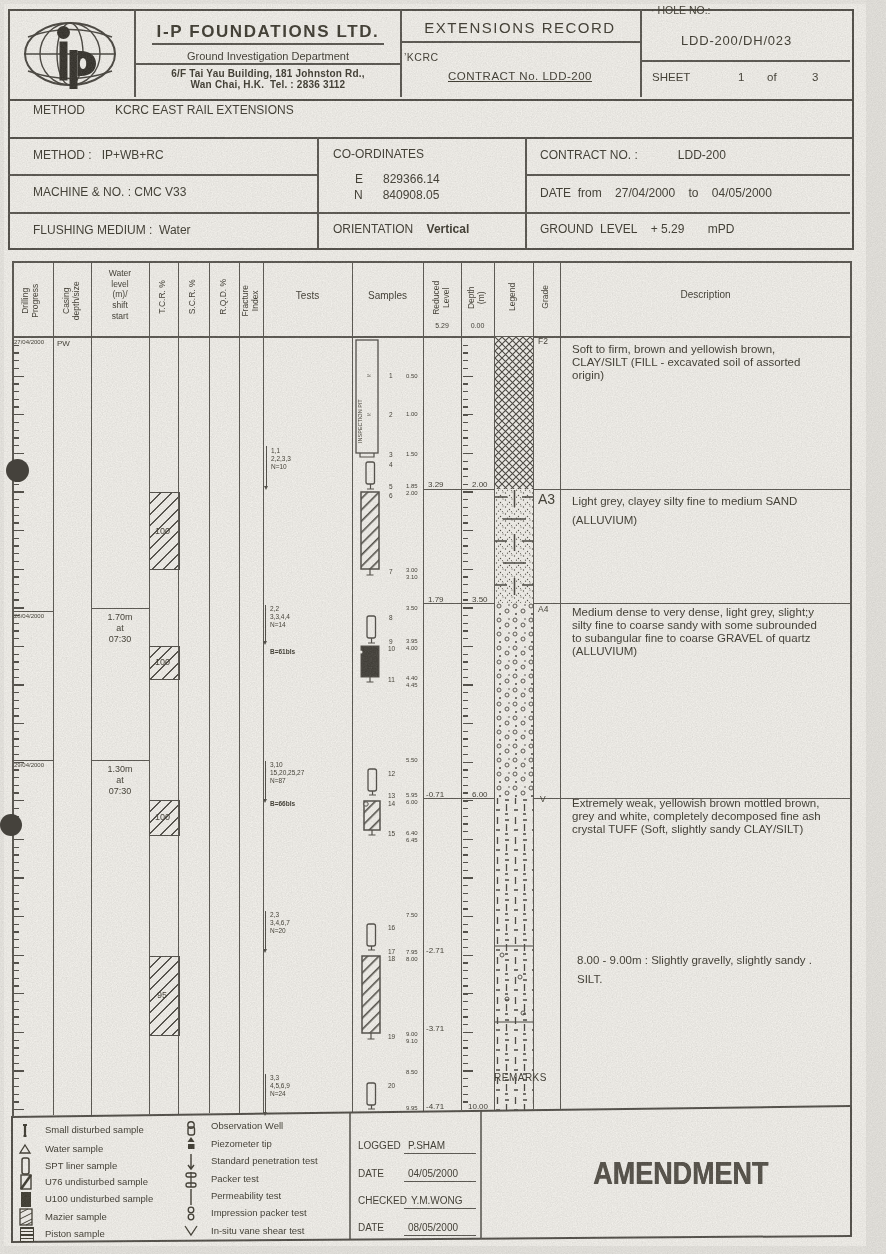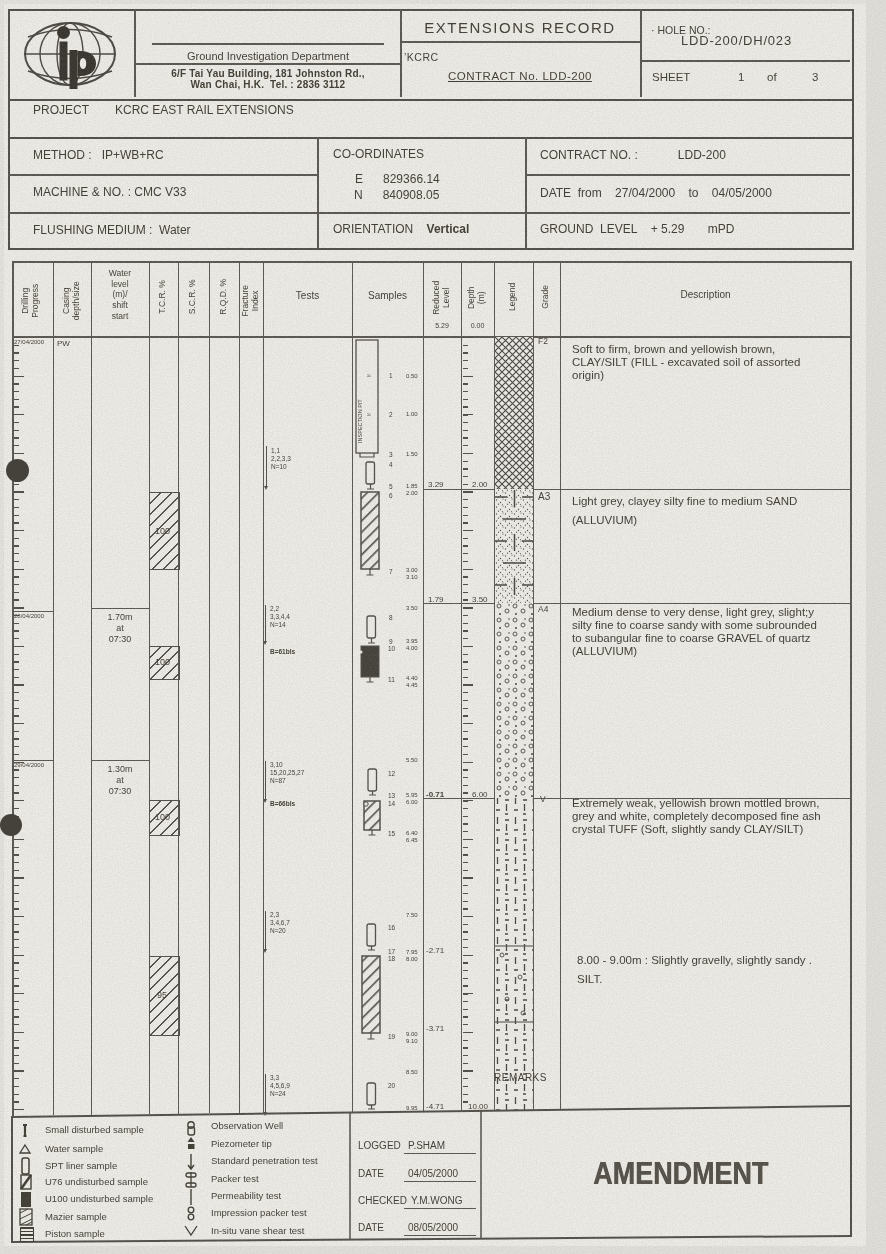--- a/index.html
+++ b/index.html
@@ -37,53 +37,54 @@
   <line x1="7" y1="36" x2="97" y2="36" stroke="#46433d" stroke-width="1.4"></line>
   <path d="M10,19 Q52,4 94,19" fill="none" stroke="#46433d" stroke-width="1.4"></path>
   <path d="M10,53 Q52,68 94,53" fill="none" stroke="#46433d" stroke-width="1.4"></path>
   <circle cx="45.5" cy="14.5" r="6.5" fill="#33302a"></circle>
   <rect x="41.5" y="23.5" width="8" height="39" fill="#33302a"></rect>
   <rect x="51.5" y="32" width="8" height="39" fill="#33302a"></rect>
   <path d="M59.5,33 h3.5 c9,0 15,5 15,12.5 c0,7.5 -6,12.5 -15,12.5 h-3.5 z" fill="#33302a"></path>
   <ellipse cx="65" cy="45.5" rx="3.2" ry="5.5" fill="#f0eee9"></ellipse>
 </svg>
 
+<div class="t" style="left:140px;top:22px;width:256px;font-size:17px;letter-spacing:1.6px;text-align:center;font-weight:bold;">I-P FOUNDATIONS LTD.</div>
 
 <div class="hl" style="left:152px;top:43px;width:232px;"></div>
 
 <div class="t" style="left:140px;top:50px;width:256px;font-size:11px;text-align:center;">Ground Investigation Department</div>
 
 <div class="hl" style="left:134px;top:63px;width:266px;"></div>
 
 <div class="t" style="left:140px;top:68px;width:256px;font-size:10px;font-weight:bold;text-align:center;letter-spacing:0.2px;">6/F Tai Yau Building, 181 Johnston Rd.,</div>
 
 <div class="t" style="left:140px;top:79px;width:256px;font-size:10px;font-weight:bold;text-align:center;letter-spacing:0.2px;">Wan Chai, H.K. &nbsp;Tel. : 2836 3112</div>
 
 <div class="t" style="left:404px;top:19px;width:232px;font-size:15px;letter-spacing:1.5px;text-align:center;">EXTENSIONS RECORD</div>
 
 <div class="hl" style="left:400px;top:41px;width:240px;"></div>
 
 <div class="t" style="left:404px;top:51px;width:232px;font-size:10.5px;letter-spacing:0.5px;text-align:left;">’KCRC</div>
 
 <div class="t" style="left:404px;top:70px;width:232px;font-size:11.5px;letter-spacing:0.5px;text-align:center;text-decoration:underline;">CONTRACT No. LDD-200</div>
 
-<div class="t" style="left:651px;top:24px;font-size:10.5px;">· HOLE NO.:</div>
+<div class="t" style="left:651px;top:4px;font-size:10.5px;">· HOLE NO.:</div>
 
 <div class="t" style="left:681px;top:34px;font-size:13px;letter-spacing:0.8px;">LDD-200/DH/023</div>
 
 <div class="hl" style="left:640px;top:60px;width:210px;"></div>
 
 <div class="t" style="left:652px;top:71px;font-size:11.5px;">SHEET</div>
 <div class="t" style="left:738px;top:71px;font-size:11.5px;">1</div>
 <div class="t" style="left:767px;top:71px;font-size:11.5px;">of</div>
 <div class="t" style="left:812px;top:71px;font-size:11.5px;">3</div>
 
 <div class="a" style="left:8px;top:97px;width:842px;height:40px;border:2px solid #4e4b45;border-top:none;"></div>
 
-<div class="t" style="left:33px;top:104px;font-size:12px;">PROJECT</div>
+<div class="t" style="left:33px;top:104px;font-size:12px;">METHOD</div>
 
 <div class="t" style="left:115px;top:104px;font-size:12px;">KCRC EAST RAIL EXTENSIONS</div>
 
 
 <div class="a" style="left:8px;top:137px;width:842px;height:111px;border:2px solid #4e4b45;border-top:none;"></div>
 
 <div class="vl" style="left:317px;top:137px;height:111px;"></div>
 
 <div class="vl" style="left:525px;top:137px;height:111px;"></div>
 
@@ -339,21 +340,21 @@
 <div class="t" style="left:406px;top:792px;font-size:6px;line-height:1.1;">5.95<br>6.00</div>
 <div class="t" style="left:406px;top:830px;font-size:6px;line-height:1.1;">6.40<br>6.45</div>
 <div class="t" style="left:406px;top:912px;font-size:6px;">7.50</div>
 <div class="t" style="left:406px;top:949px;font-size:6px;line-height:1.1;">7.95<br>8.00</div>
 <div class="t" style="left:406px;top:1031px;font-size:6px;line-height:1.1;">9.00<br>9.10</div>
 <div class="t" style="left:406px;top:1069px;font-size:6px;">8.50</div>
 <div class="t" style="left:406px;top:1105px;font-size:6px;">9.95</div>
 
 <div class="t" style="left:428px;top:480px;font-size:8px;">3.29</div>
 <div class="t" style="left:428px;top:595px;font-size:8px;">1.79</div>
-<div class="t" style="left:426px;top:790px;font-size:8px;font-weight:bold;">-0.71</div>
+<div class="t" style="left:426px;top:790px;font-size:8px;">-0.71</div>
 <div class="t" style="left:426px;top:946px;font-size:8px;">-2.71</div>
 <div class="t" style="left:426px;top:1024px;font-size:8px;">-3.71</div>
 <div class="t" style="left:426px;top:1102px;font-size:8px;">-4.71</div>
 
 <div class="t" style="left:472px;top:480px;font-size:8px;">2.00</div>
 <div class="t" style="left:472px;top:595px;font-size:8px;">3.50</div>
 <div class="t" style="left:472px;top:790px;font-size:8px;">6.00</div>
 <div class="t" style="left:468px;top:1102px;font-size:8px;">10.00</div>
 
 <svg class="a" style="left:495px;top:337px;" width="38" height="776" viewBox="0 0 38 776">
@@ -400,21 +401,21 @@
   <line x1="0" y1="685" x2="38" y2="685" stroke="#45423c" stroke-width="1.2"></line>
 
   <circle cx="7" cy="618" r="2" fill="none" stroke="#45423c" stroke-width="0.9"></circle>
   <circle cx="25" cy="640" r="2" fill="none" stroke="#45423c" stroke-width="0.9"></circle>
   <circle cx="12" cy="662" r="2" fill="none" stroke="#45423c" stroke-width="0.9"></circle>
   <circle cx="28" cy="676" r="2" fill="none" stroke="#45423c" stroke-width="0.9"></circle>
 </svg>
 
 <div class="t" style="left:538px;top:337px;font-size:8.5px;">F2</div>
 
-<div class="t" style="left:538px;top:491px;font-size:10px;">A3</div>
+<div class="t" style="left:538px;top:491px;font-size:14px;">A3</div>
 
 <div class="t" style="left:538px;top:605px;font-size:8.5px;">A4</div>
 
 <div class="t" style="left:540px;top:795px;font-size:8.5px;">V</div>
 
 <div class="t" style="left:572px;top:343px;font-size:11.5px;line-height:13px;">Soft to firm, brown and yellowish brown,<br>CLAY/SILT (FILL - excavated soil of assorted<br>origin)</div>
 
 <div class="t" style="left:572px;top:492px;font-size:11.5px;line-height:19px;">Light grey, clayey silty fine to medium SAND<br>(ALLUVIUM)</div>
 
 <div class="t" style="left:572px;top:606px;font-size:11.5px;line-height:13px;">Medium dense to very dense, light grey, slight;y<br>silty fine to coarse sandy with some subrounded<br>to subangular fine to coarse GRAVEL of quartz<br>(ALLUVIUM)</div>

